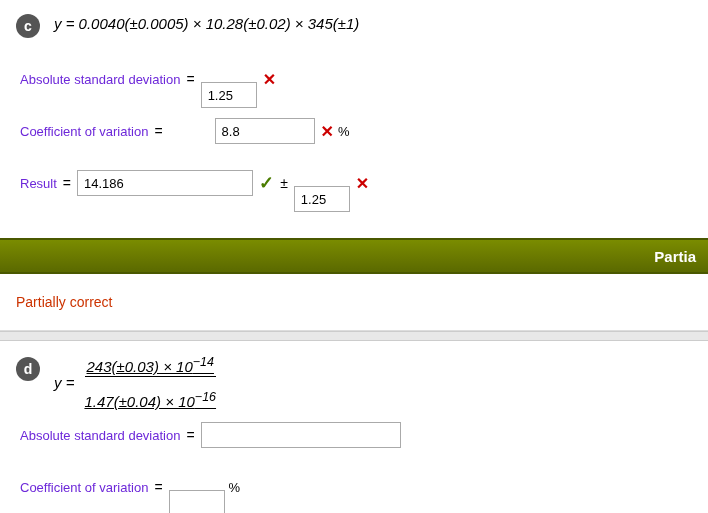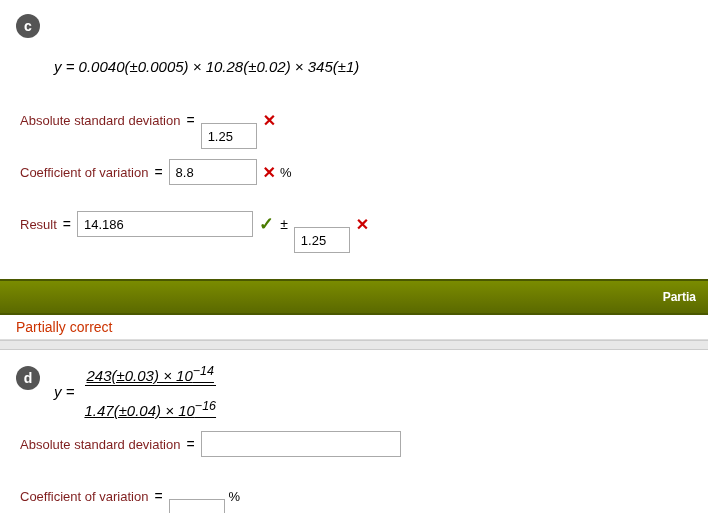--- a/index.html
+++ b/index.html
@@ -36,21 +36,20 @@
       flex-shrink: 0;
       margin-right: 14px;
       margin-top: 2px;
     }
 
     .formula {
       font-style: italic;
       font-size: 15px;
       line-height: 1.6;
       color: #000;
-      margin-top: 43px;
     }
 
     .formula-fraction {
       display: inline-flex;
       flex-direction: column;
       align-items: center;
       vertical-align: middle;
       margin: 0 2px;
       text-decoration: underline;
     }
@@ -66,21 +65,21 @@
     }
 
     .field-row {
       display: flex;
       align-items: center;
       margin-bottom: 10px;
       margin-left: 4px;
     }
 
     .field-label {
-      color: #7f1d1d;
+      color: #6d28d9;
       font-size: 13px;
       white-space: nowrap;
     }
 
     .equals {
       margin: 0 6px;
       color: #000;
     }
 
     .input-field {
@@ -90,21 +89,22 @@
       height: 26px;
       outline: none;
     }
 
     .input-short {
       width: 56px;
       margin-top: 32px;
     }
 
     .input-medium {
-      width: 88px;
+      width: 100px;
+      margin-left: 46px;
     }
 
     .input-long {
       width: 176px;
     }
 
     .input-result {
       width: 200px;
     }
 
@@ -141,25 +141,25 @@
       justify-content: flex-end;
       padding-right: 12px;
       margin-bottom: 0;
       border-top: 2px solid #4a5800;
       border-bottom: 2px solid #4a5800;
     }
 
     .result-bar-text {
       color: #fff;
       font-weight: bold;
-      font-size: 12px;
+      font-size: 15px;
     }
 
     .partial-correct-banner {
-      padding: 4px 16px;
+      padding: 20px 16px;
       background: #fff;
       border-bottom: 1px solid #ddd;
     }
 
     .partial-text {
       color: #cc3300;
       font-size: 14px;
     }
 
     .divider {

